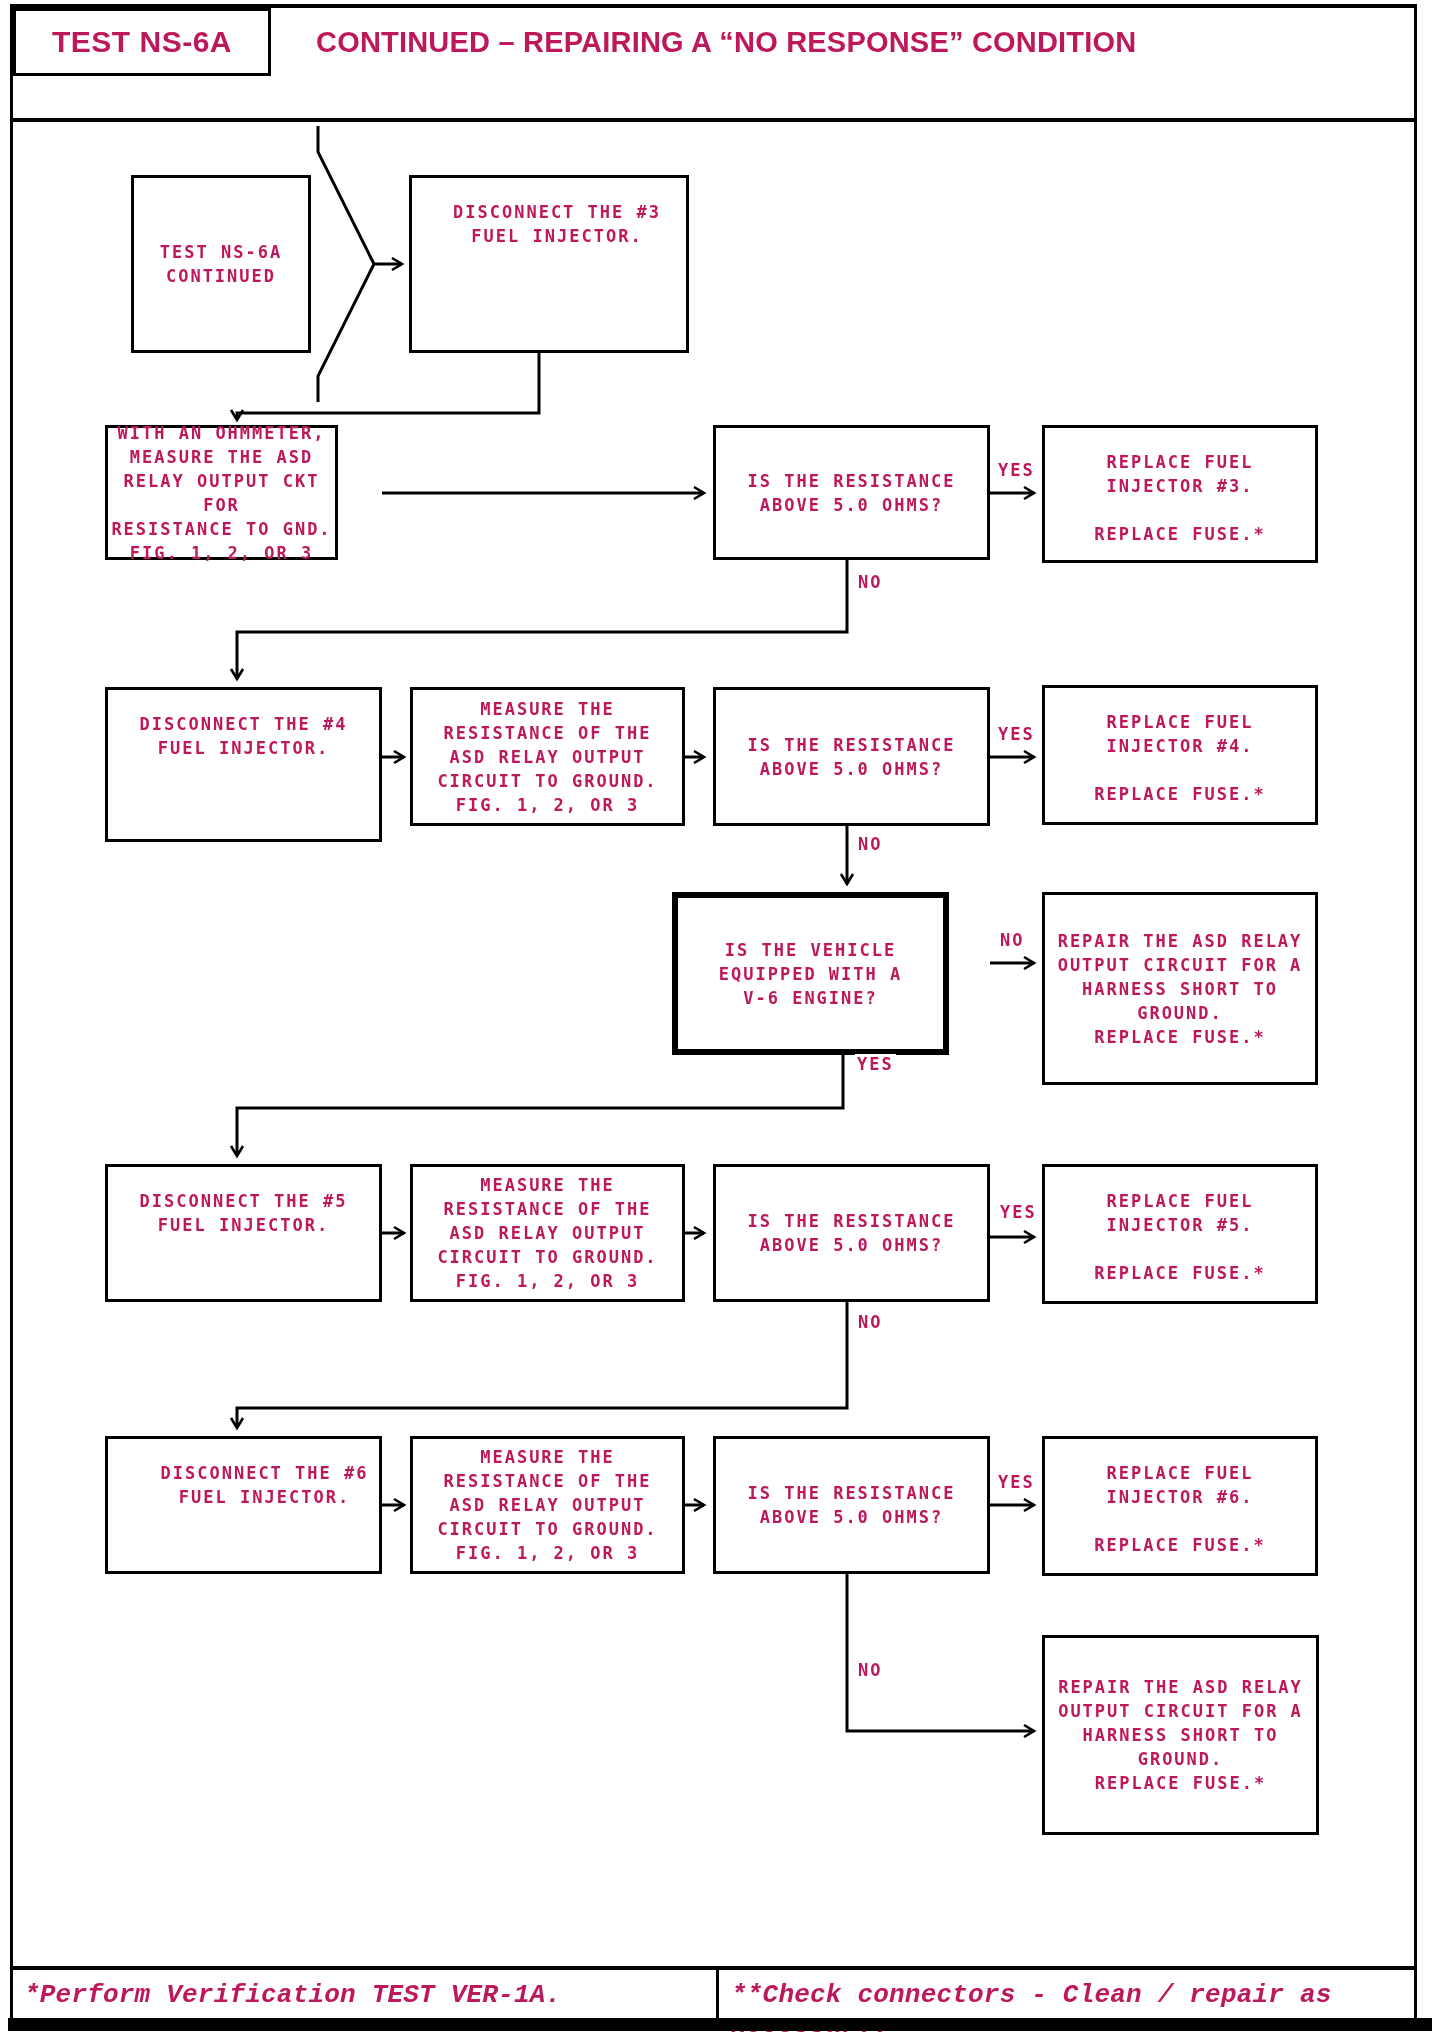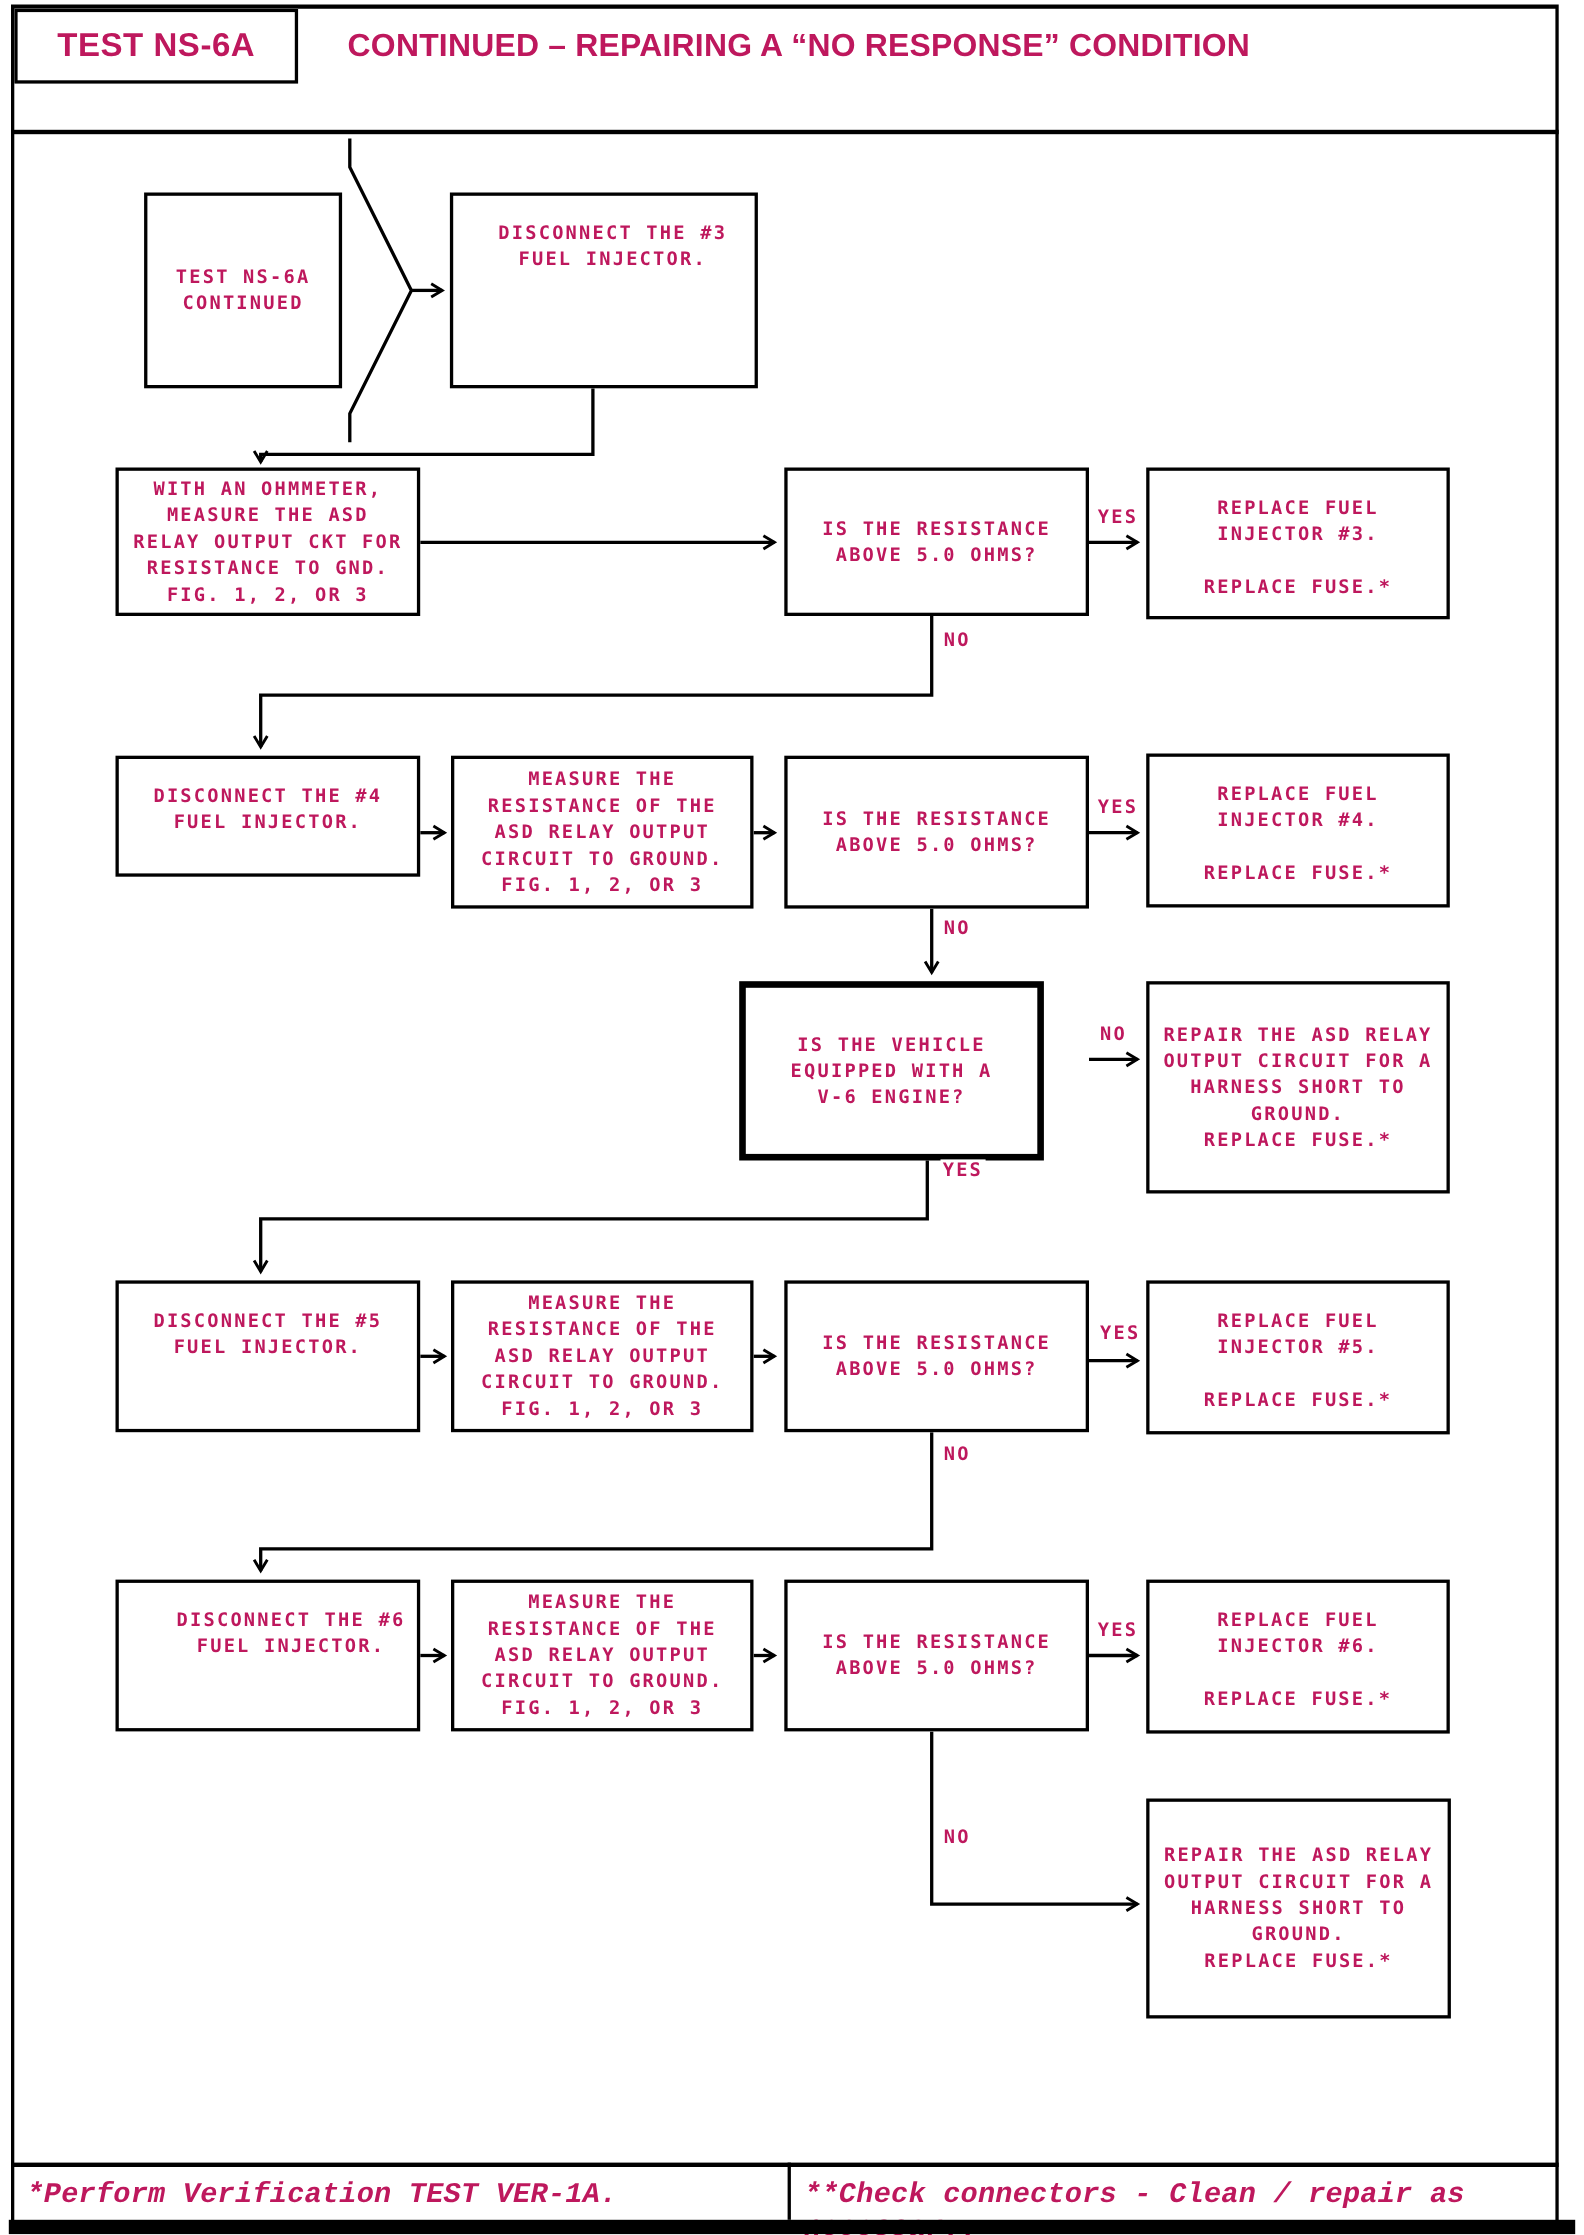--- a/index.html
+++ b/index.html
@@ -70,35 +70,35 @@
       <path d="M990,1505 H1034" marker-end="url(#arr)"></path>
       <path d="M847,1574 V1731 H1034" marker-end="url(#arr)"></path>
     </g>
   </svg>
 
   <div class="node v-center" style="left:131px;top:175px;width:180px;height:178px;">TEST NS-6A
 CONTINUED</div>
   <div class="node v-top" style="left:409px;top:175px;width:280px;height:178px;padding-left:16px;">DISCONNECT THE #3
 FUEL INJECTOR.</div>
 
-  <div class="node v-center" style="left:105px;top:425px;width:277px;height:135px;">WITH AN OHMMETER,
+  <div class="node v-center" style="left:105px;top:425px;width:233px;height:135px;">WITH AN OHMMETER,
 MEASURE THE ASD
 RELAY OUTPUT CKT FOR
 RESISTANCE TO GND.
 FIG. 1, 2, OR 3</div>
   <div class="node v-center" style="left:713px;top:425px;width:277px;height:135px;">IS THE RESISTANCE
 ABOVE 5.0 OHMS?</div>
   <div class="node v-top" style="left:1042px;top:425px;width:276px;height:138px;">REPLACE FUEL
 INJECTOR #3.
 
 REPLACE FUSE.*</div>
   <div class="wire-label" style="left:996px;top:460px;">YES</div>
   <div class="wire-label" style="left:856px;top:572px;">NO</div>
 
-  <div class="node v-top" style="left:105px;top:687px;width:277px;height:110px;">DISCONNECT THE #4
+  <div class="node v-top" style="left:105px;top:687px;width:277px;height:155px;">DISCONNECT THE #4
 FUEL INJECTOR.</div>
   <div class="node v-center" style="left:410px;top:687px;width:275px;height:139px;">MEASURE THE
 RESISTANCE OF THE
 ASD RELAY OUTPUT
 CIRCUIT TO GROUND.
 FIG. 1, 2, OR 3</div>
   <div class="node v-center" style="left:713px;top:687px;width:277px;height:139px;">IS THE RESISTANCE
 ABOVE 5.0 OHMS?</div>
   <div class="node v-top" style="left:1042px;top:685px;width:276px;height:140px;">REPLACE FUEL
 INJECTOR #4.

